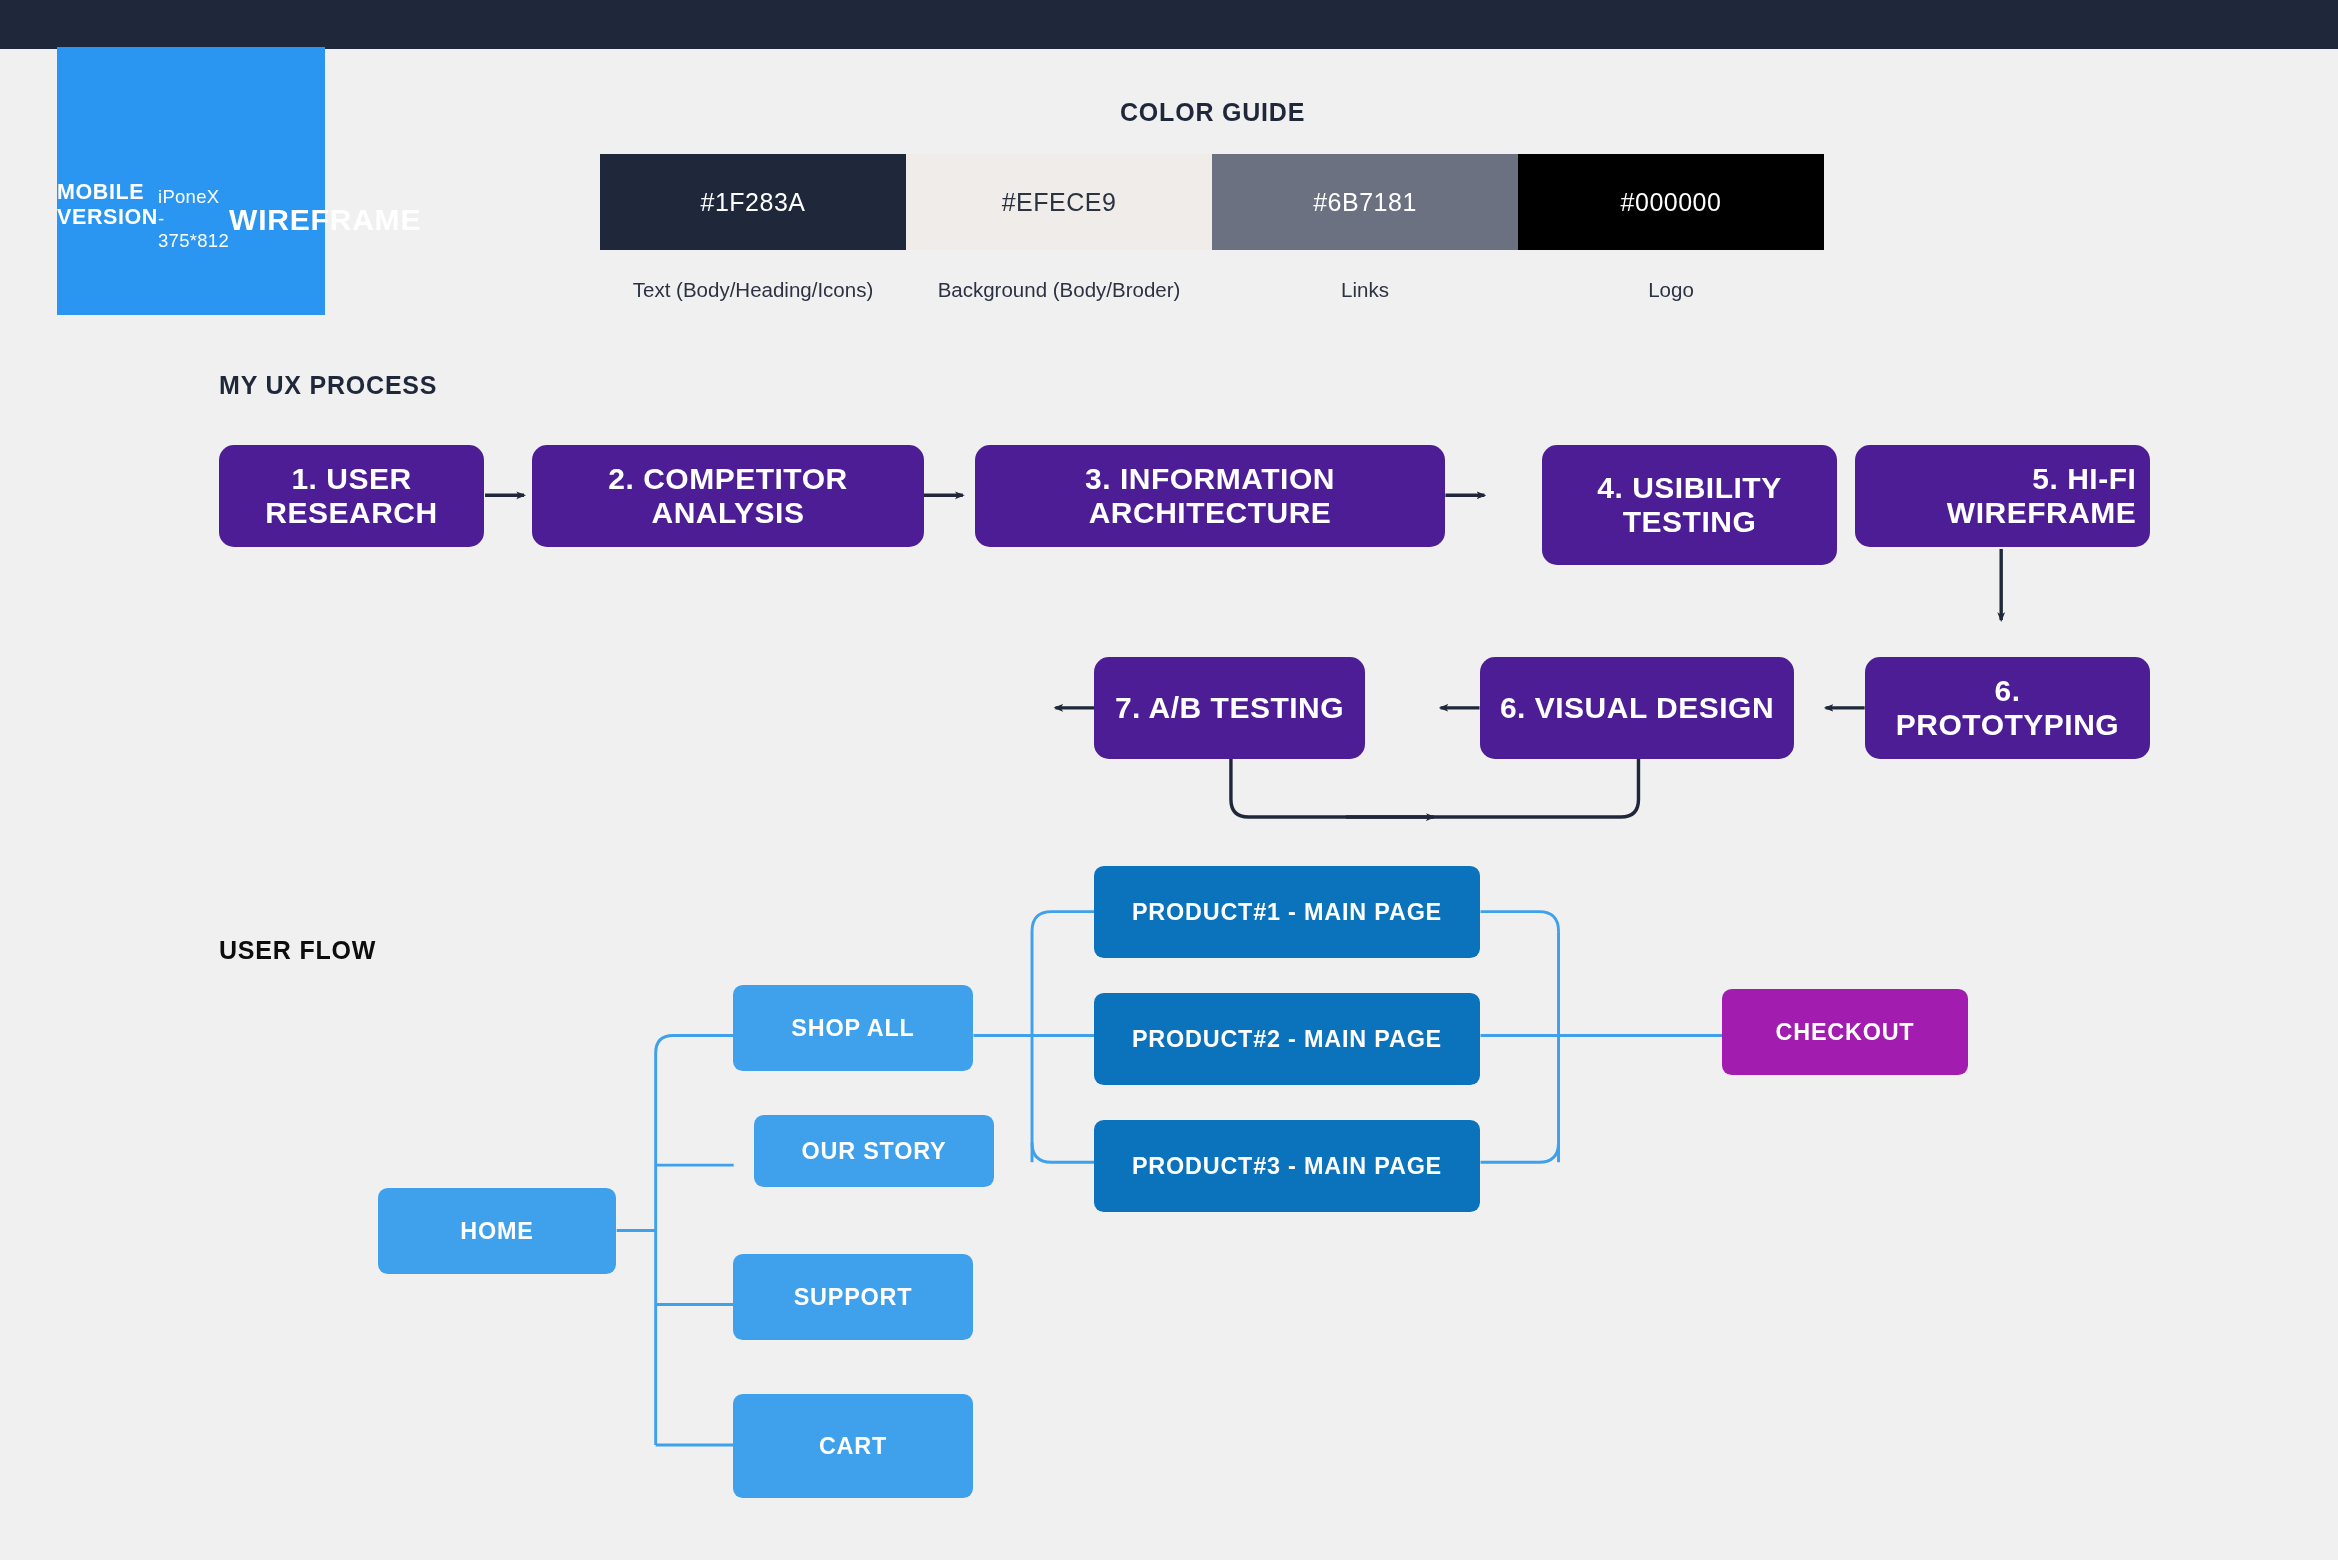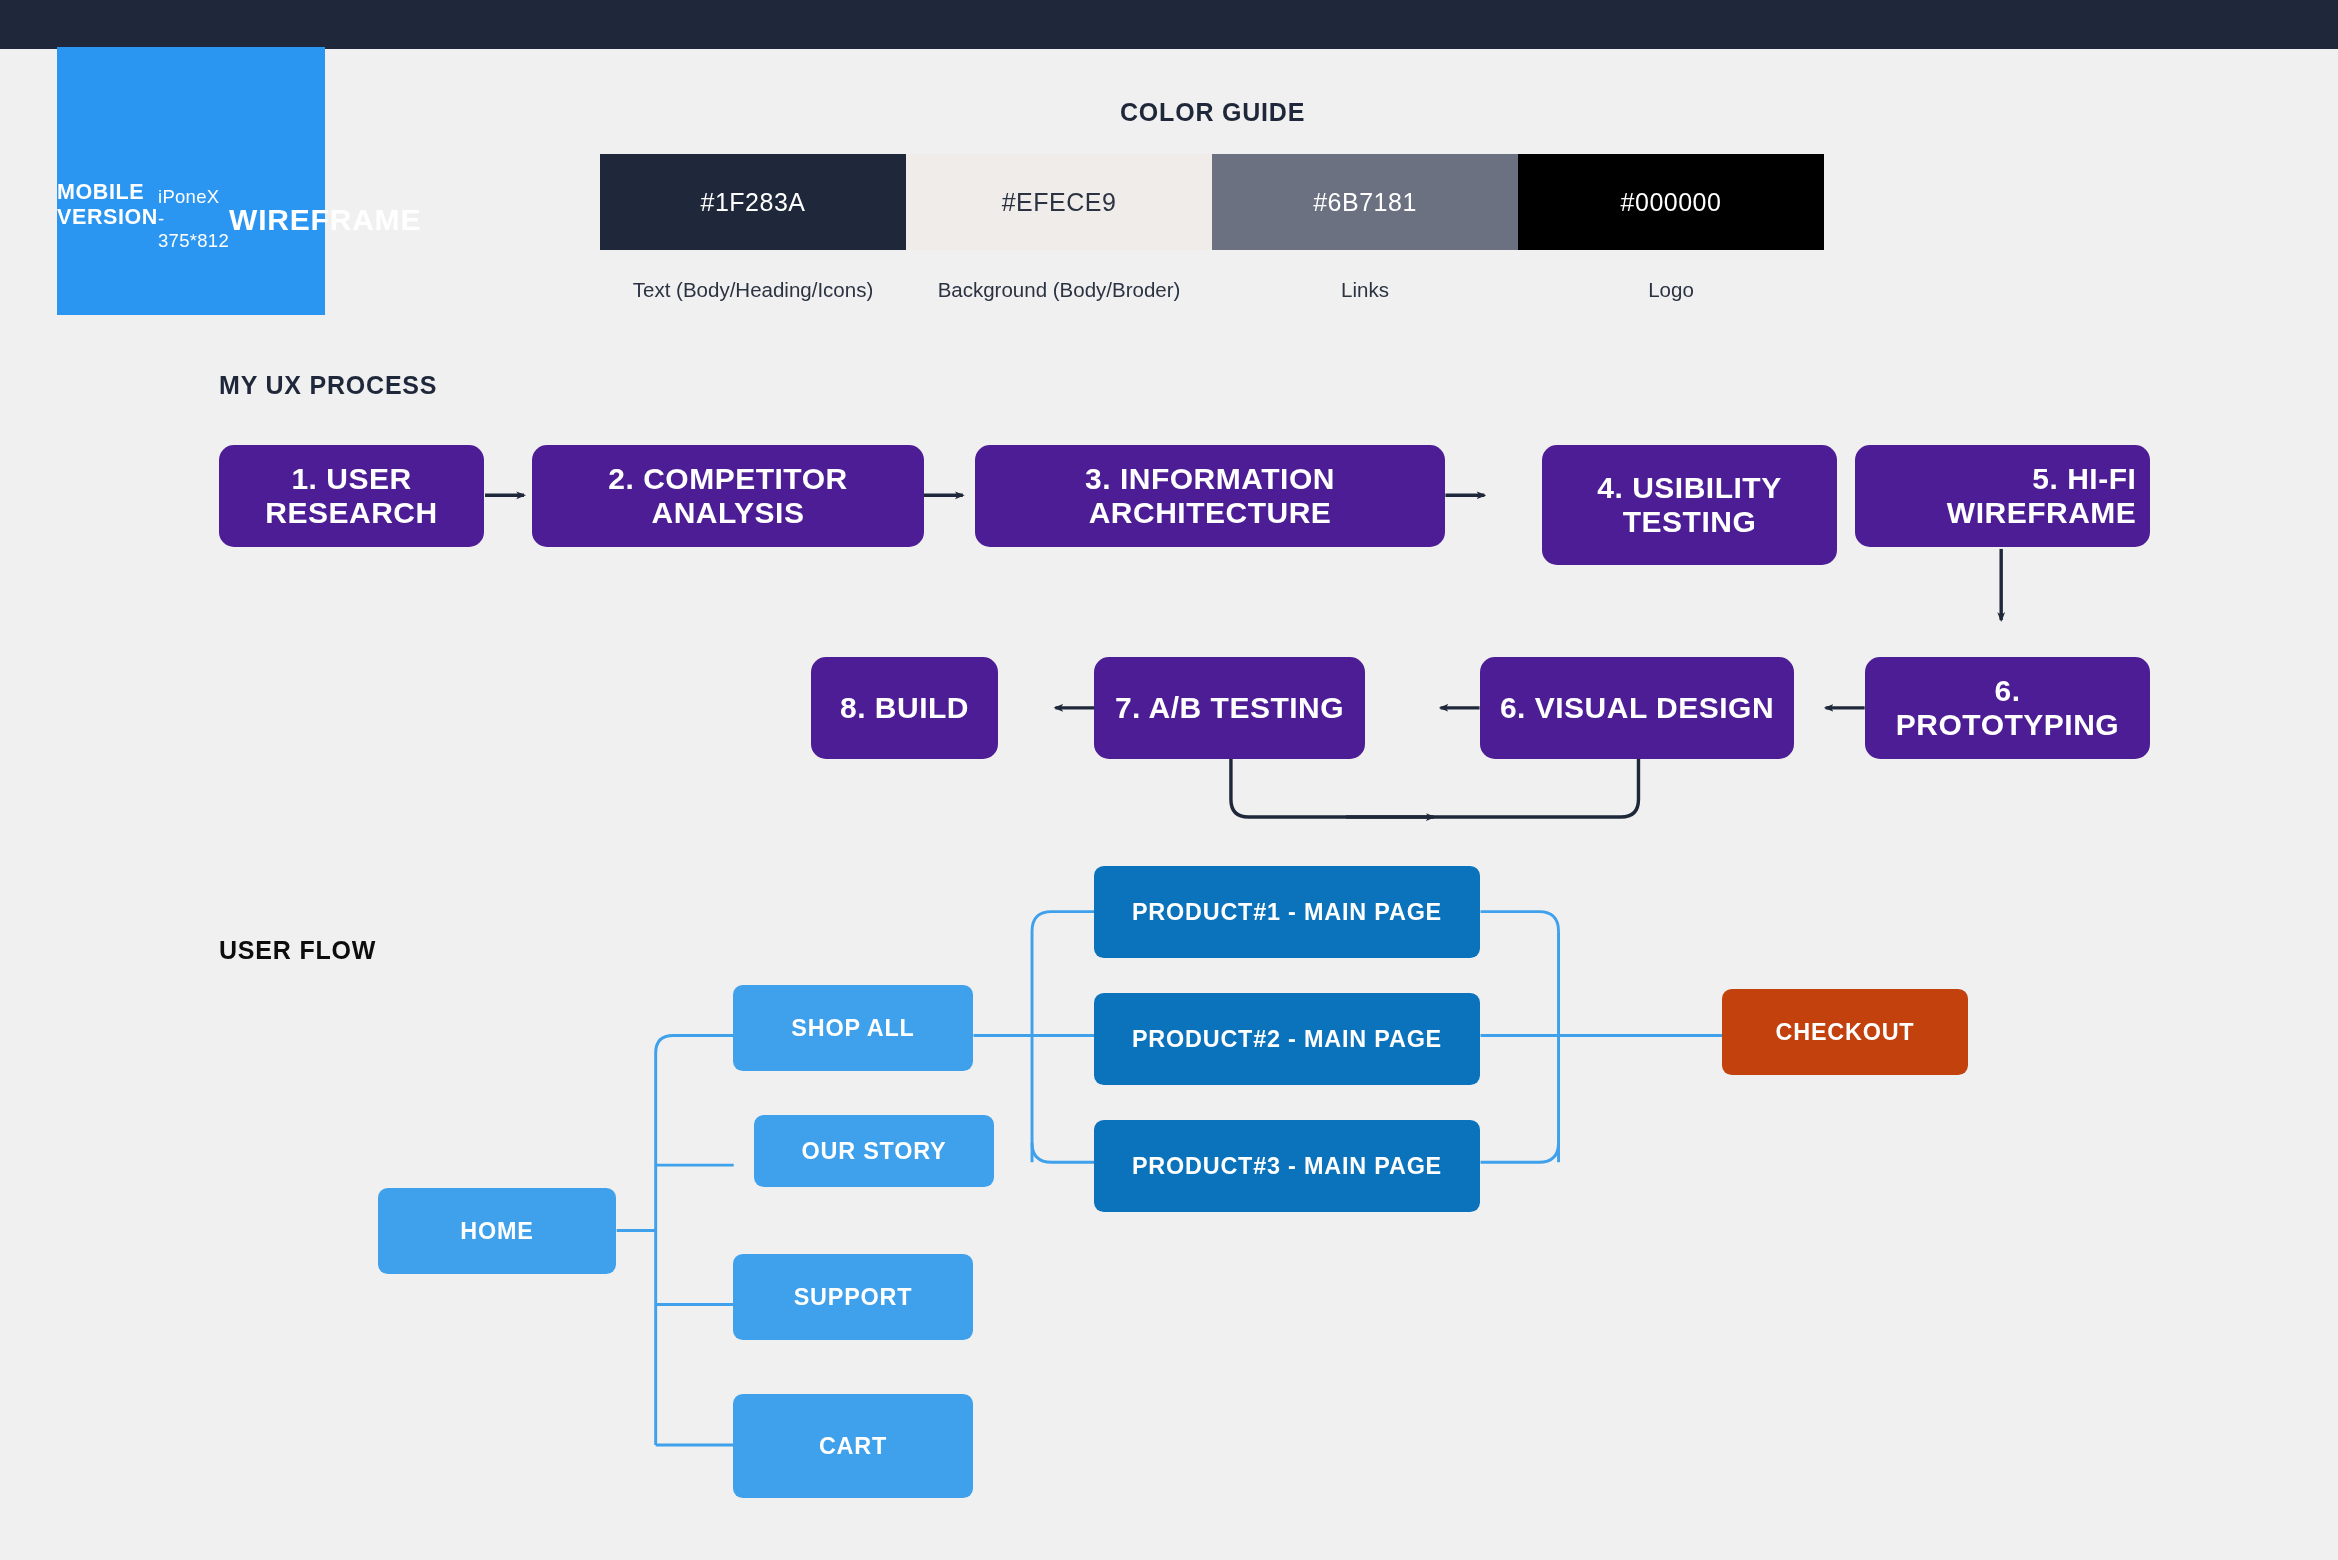--- a/index.html
+++ b/index.html
@@ -129,21 +129,21 @@
     font-size: 23.4px;
     font-weight: 700;
     letter-spacing: 0.8px;
     display: flex;
     align-items: center;
     justify-content: center;
     padding: 0 9.8px;
   }
   .fbox.nav      { background: #3fa0ec; }
   .fbox.product  { background: #0b72bc; }
-  .fbox.checkout { background: #c2410c; }
+  .fbox.checkout { background: #a21caf; }
 
   svg.wires {
     position: absolute;
     left: 0; top: 0;
     width: 2339px; height: 1560px;
     pointer-events: none;
   }
 </style>
 </head>
 <body>
@@ -265,23 +265,20 @@
   </div>
 
   <div class="pbox" style="left:1480px; top:657px; width:314px; height:102px;">
     <span>6. VISUAL DESIGN</span>
   </div>
 
   <div class="pbox" style="left:1094px; top:657px; width:271px; height:102px;">
     <span>7. A/B TESTING</span>
   </div>
 
-  <div class="pbox" style="left:811px; top:657px; width:187px; height:102px;">
-    <span>8. BUILD</span>
-  </div>
 
   <div class="fbox nav" style="left:378px; top:1188px; width:238px; height:86px;">
     <span>HOME</span>
   </div>
 
   <div class="fbox nav" style="left:733px; top:985px; width:240px; height:86px;">
     <span>SHOP ALL</span>
   </div>
 
   <div class="fbox nav" style="left:733px; top:1115px; width:240px; height:72px;margin-left:21px;">

